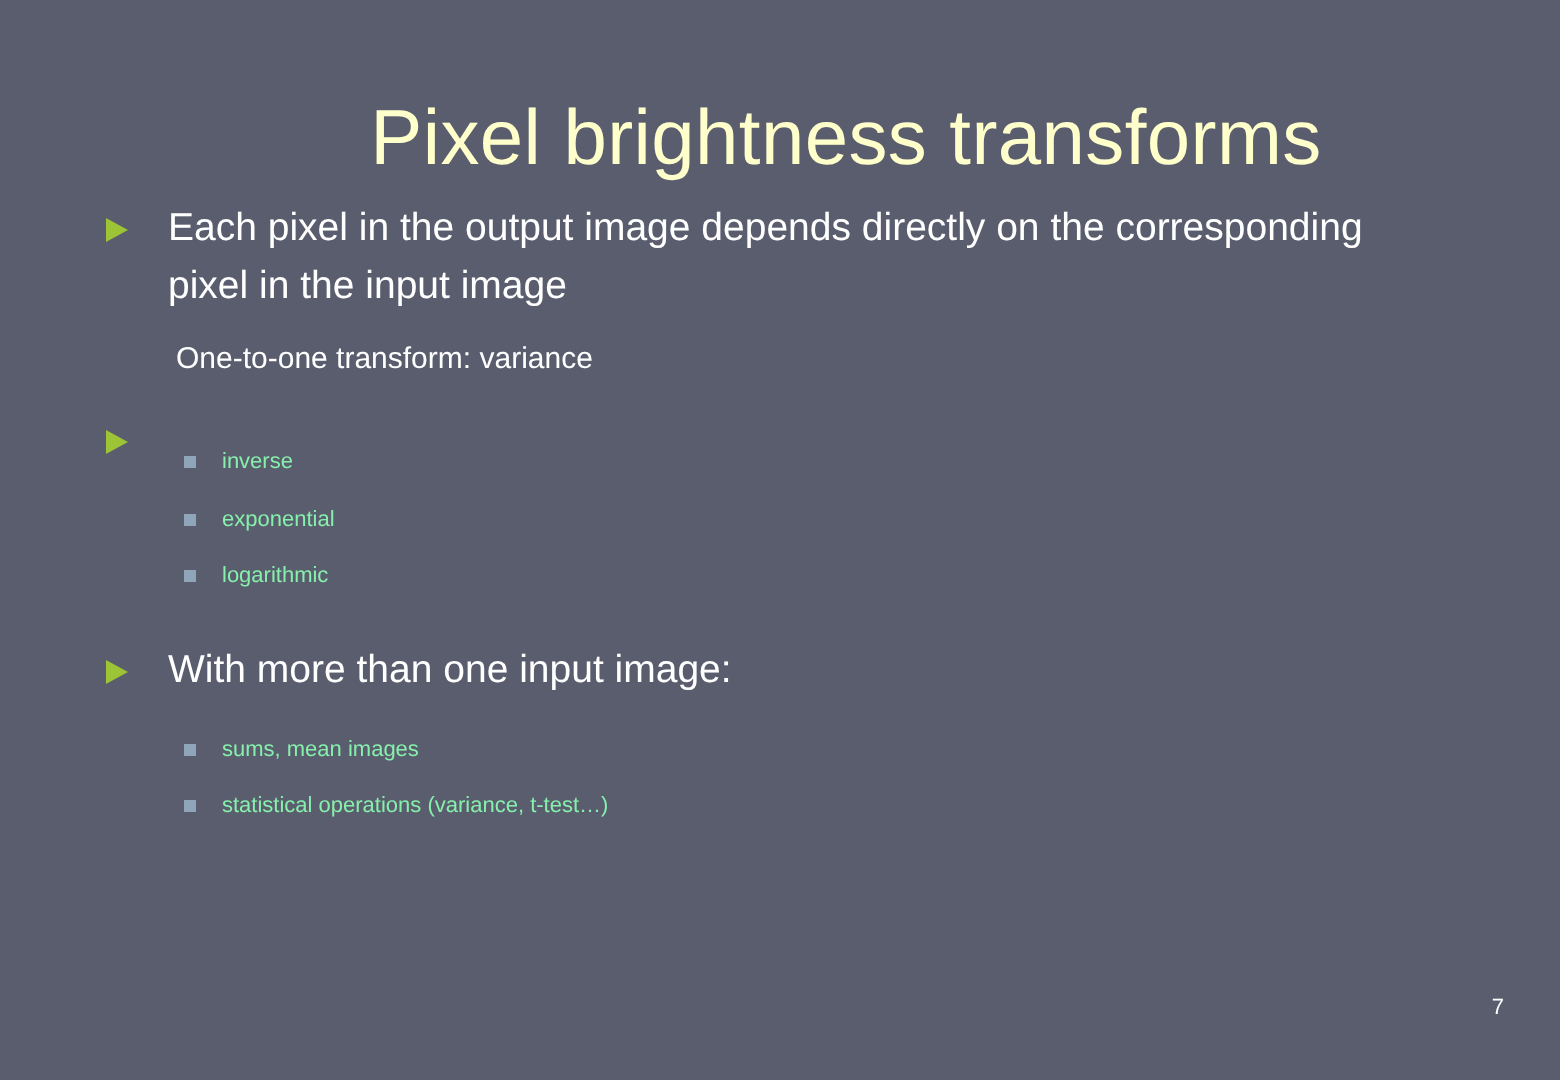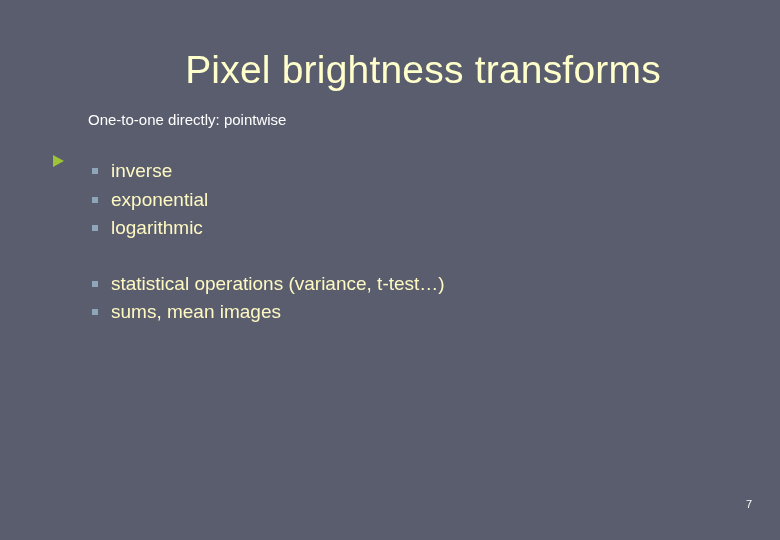--- a/index.html
+++ b/index.html
@@ -77,22 +77,22 @@
   .note {
     padding-left: 38px;
     color: #ffffff;
     font-size: 15px;
     line-height: 22px;
   }
 
   
   .lvl2 {
     padding-left: 61px;
-    color: #fef9c3;
-    font-size: 19px;
+    color: #86efac;
+    font-size: 11px;
     line-height: 28.5px;
   }
   .lvl2 .marker {
     position: absolute;
     left: 42px;
     top: 11px;
     width: 6px;
     height: 6px;
     background: #8fa6ba;
   }
@@ -115,25 +115,29 @@
 </style>
 </head>
 <body>
 
 <div class="slide">
 
   <h1 class="slide-title">Pixel brightness transforms</h1>
 
   <div class="body-block">
 
+    <div class="row lvl1">
+      <span class="marker"></span>
+      <span class="text">Each pixel in the output image depends directly on the corresponding pixel in the input image</span>
+    </div>
 
     <div class="gap-sm"></div>
 
     <div class="row note">
-      <span>One-to-one directly: pointwise</span>
+      <span>One-to-one transform: variance</span>
     </div>
 
     <div class="gap-md"></div>
 
     <div class="row lvl1">
       <span class="marker"></span>
     </div>
 
     <div class="gap-sm"></div>
 
@@ -145,30 +149,34 @@
       <span class="marker"></span>
       <span>exponential</span>
     </div>
     <div class="row lvl2">
       <span class="marker"></span>
       <span>logarithmic</span>
     </div>
 
     <div class="gap-lg"></div>
 
+    <div class="row lvl1">
+      <span class="marker"></span>
+      <span class="text">With more than one input image:</span>
+    </div>
 
     <div class="gap-sm"></div>
 
     <div class="row lvl2">
       <span class="marker"></span>
-      <span>statistical operations (variance, t-test…)</span>
+      <span>sums, mean images</span>
     </div>
     <div class="row lvl2">
       <span class="marker"></span>
-      <span>sums, mean images</span>
+      <span>statistical operations (variance, t-test…)</span>
     </div>
 
     <div class="gap-lg"></div>
 
 
   </div>
 
   <div class="page-number">7</div>
 
 </div>

